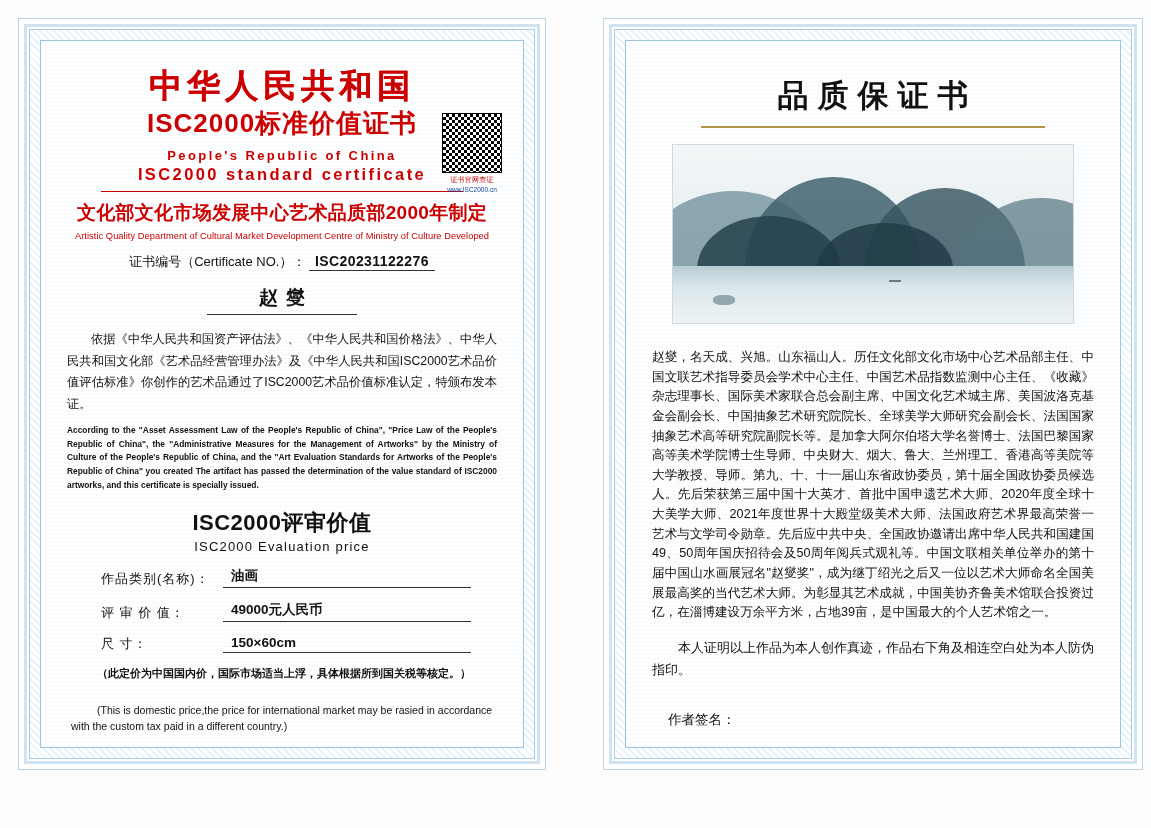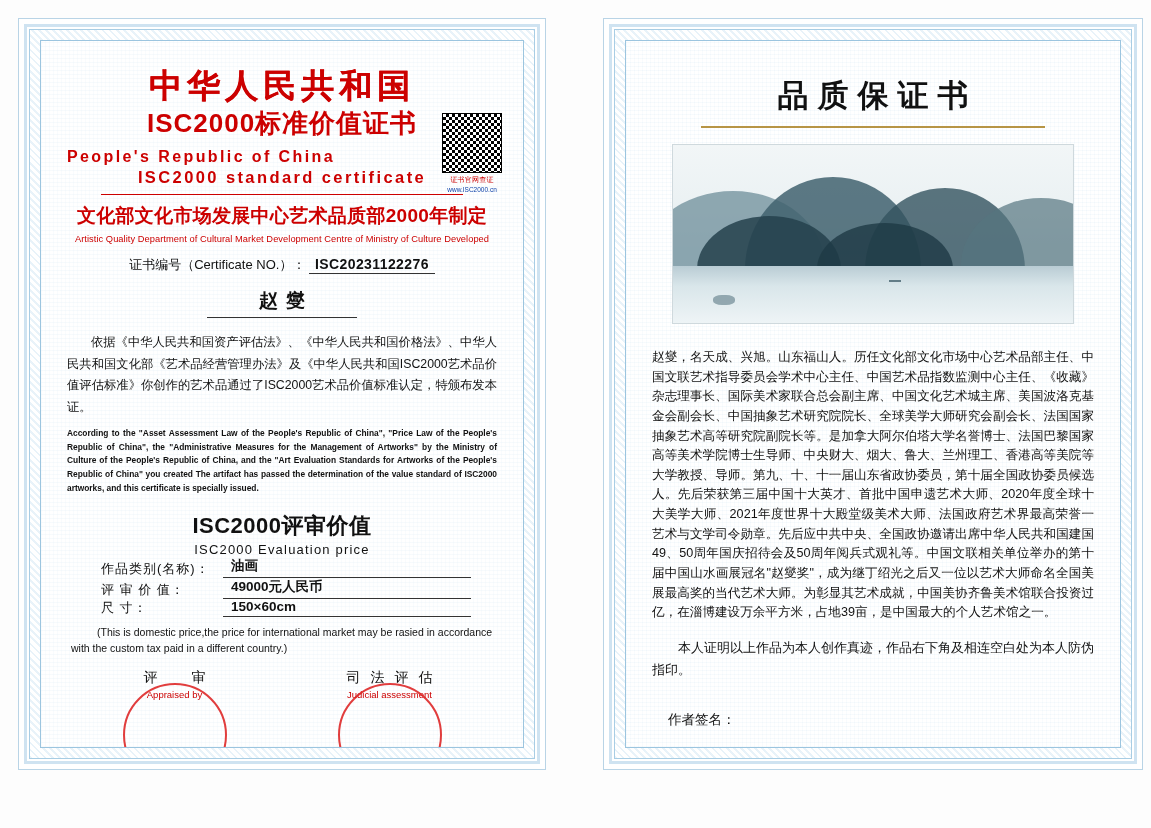--- a/index.html
+++ b/index.html
@@ -83,23 +83,24 @@
   .cn-subtitle {
     text-align: center;
     color: #cc0000;
     font-weight: bold;
     font-size: 26px;
     letter-spacing: 1px;
     line-height: 1.2;
     margin-top: 2px;
   }
   .en-title {
-    color: #cc0000;
-    font-weight: bold;
-    font-size: 16px;
+    text-align: center;
+    color: #cc0000;
+    font-weight: bold;
+    font-size: 13px;
     letter-spacing: 2.4px;
     margin-top: 9px;
   }
   .en-title2 {
     text-align: center;
     color: #cc0000;
     font-weight: bold;
     font-size: 16.5px;
     letter-spacing: 2.4px;
     margin-top: 2px;
@@ -204,20 +205,21 @@
   .eval-title-en {
     text-align: center;
     font-size: 13px;
     color: #111;
     letter-spacing: 1.2px;
     margin-top: 1px;
   }
   .field-row {
     display: flex;
     align-items: flex-end;
+    margin-top: 13px;
     padding-left: 34px;
     font-size: 13px;
     color: #111;
     justify-content: center;
   }
   .field-label {
     width: 122px;
     flex: none;
     letter-spacing: 1px;
   }
@@ -232,21 +234,21 @@
   .note-cn {
     margin-top: 12px;
     font-size: 11px;
     line-height: 1.6;
     color: #111;
     text-indent: 26px;
     font-weight: bold;
     padding: 0 4px;
   }
   .note-en {
-    margin-top: 8px;
+    margin-top: 20px;
     font-size: 10.5px;
     line-height: 1.5;
     color: #111;
     text-indent: 26px;
     padding: 0 4px;
   }
   .stamp-row {
     margin-top: 12px;
     display: flex;
     justify-content: space-around;
@@ -409,20 +411,21 @@
         </div>
         <div class="field-row">
           <div class="field-label">评 审 价 值：</div>
           <div class="field-val">49000元人民币</div>
         </div>
         <div class="field-row">
           <div class="field-label">尺         寸：</div>
           <div class="field-val">150×60cm</div>
         </div>
 
+        <div class="note-cn">（此定价为中国国内价，国际市场适当上浮，具体根据所到国关税等核定。）</div>
         <div class="note-en">(This is domestic price,the price for international market may be rasied in accordance with the custom tax paid in a different country.)</div>
 
         <div class="stamp-row">
           <div class="stamp-col">
             <div class="cn-lbl">评　审</div>
             <div class="en-lbl">Appraised by</div>
             <div class="seal">
               
               
               

